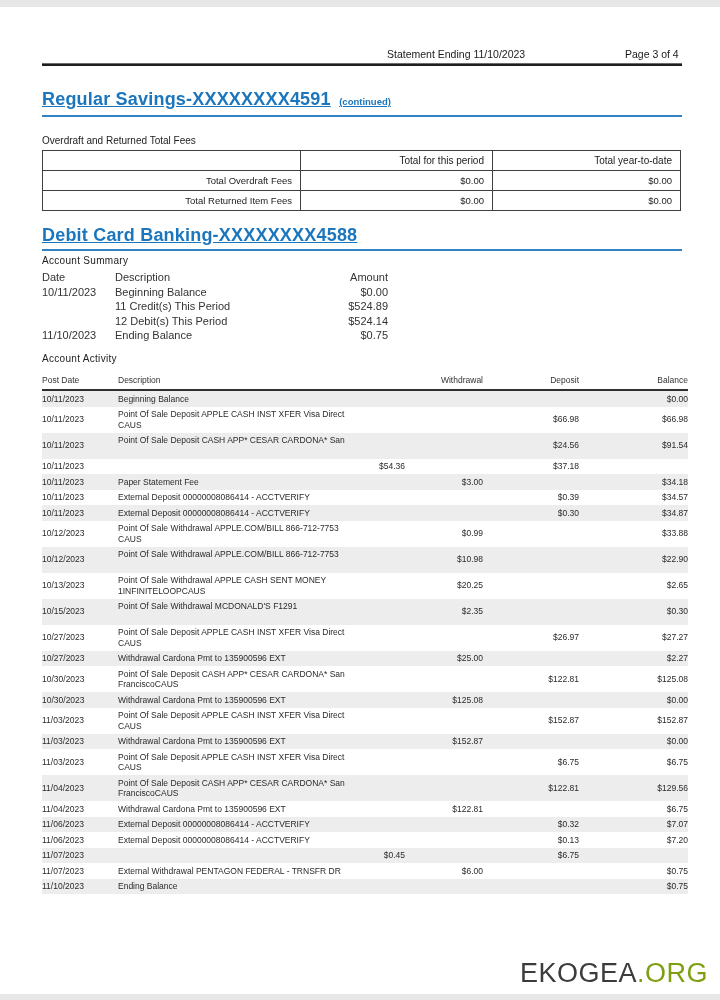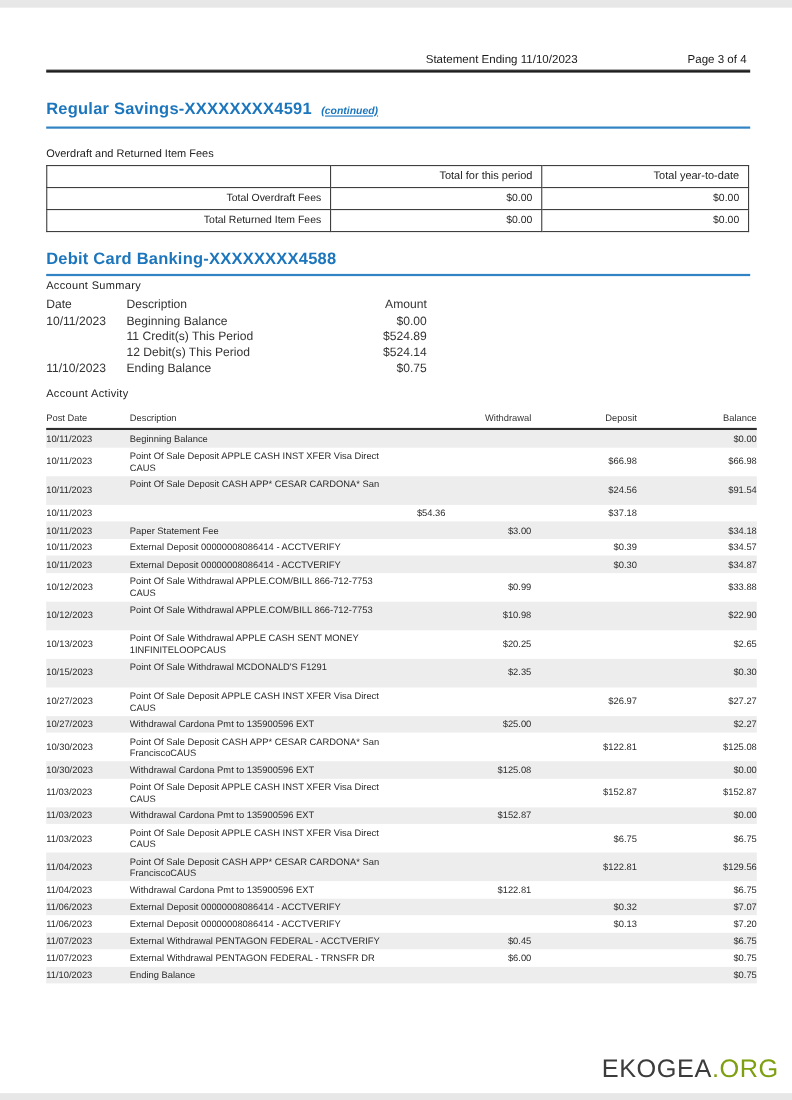--- a/index.html
+++ b/index.html
@@ -26,26 +26,26 @@
   .page-num{position:absolute;top:41px;left:625px;font-size:10.5px;color:#1a1a1a;}
   .header-rule{position:absolute;top:56px;left:42px;width:640px;height:3px;
     background:linear-gradient(#9a9a9a,#1e1e1e 45%);}
   
   .heading{
     position:absolute;left:42px;width:640px;
     border-bottom:2px solid var(--underline-blue);
     padding-bottom:4px;line-height:19px;white-space:nowrap;
   }
   .heading .title{
-    font-size:15px;font-weight:bold;color:var(--heading-blue);
-    letter-spacing:0.2px;
+    font-size:18px;font-weight:bold;color:var(--heading-blue);
+    text-decoration:underline;letter-spacing:0.2px;
   }
   .heading .continued{
     font-size:9.5px;font-weight:bold;color:var(--heading-blue);
-    text-decoration:underline;margin-left:4px;font-style:italic;
+    text-decoration:underline;margin-left:4px;
   }
   .heading-savings{top:83px;}
   .heading-debit{top:219px;}
   
   .fees-label{position:absolute;top:128px;left:42px;font-size:10px;color:#222;}
   .fees-table{
     position:absolute;top:143px;left:42px;width:638px;
     border-collapse:collapse;table-layout:fixed;
     font-size:9.5px;color:#222;
   }
@@ -72,40 +72,40 @@
     border-bottom:2px solid #2f2f2f;color:#333;
   }
   .act-header .num{text-align:right;}
   .act-row{align-items:center;min-height:15.5px;line-height:10.5px;}
   .act-row.shaded{background:var(--row-shade);}
   .act-row .date{align-self:center;}
   .act-row .desc{align-self:stretch;padding:2.5px 6px 2.5px 0;}
   .desc-line{min-height:10.5px;}
   .act-row .num{text-align:right;align-self:center;}
   
-  .brand{position:absolute;top:951px;right:12px;font-size:23px;letter-spacing:0.5px;white-space:nowrap;}
+  .brand{position:absolute;top:951px;right:12px;font-size:27px;letter-spacing:0.5px;white-space:nowrap;}
   .brand .name{color:var(--brand-dark);}
   .brand .suffix{color:var(--brand-green);}
   .bottom-strip{position:absolute;bottom:0;left:0;width:720px;height:6px;background:#e7e7e7;}
 </style>
 </head>
 <body>
 
 <div class="page">
 
   <div class="stmt-ending">Statement Ending 11/10/2023</div>
   <div class="page-num">Page 3 of 4</div>
   <div class="header-rule"></div>
 
   <div class="heading heading-savings">
     <span class="title">Regular Savings-XXXXXXXX4591</span>
     <span class="continued">(continued)</span>
   </div>
 
-  <div class="fees-label">Overdraft and Returned Item Fees</div>
+  <div class="fees-label">Overdraft and Returned Total Fees</div>
   <table class="fees-table">
     <thead>
       <tr>
         <td class="c0"></td>
         <td class="c1">Total for this period</td>
         <td class="c2">Total year-to-date</td>
       </tr>
     </thead>
     <tbody>
         <tr>
@@ -367,23 +367,20 @@
     <div class="date">11/06/2023</div>
     <div class="desc">
             <div class="desc-line">External Deposit 00000008086414 - ACCTVERIFY</div>
           </div>
     <div class="num"></div>
     <div class="num">$0.13</div>
     <div class="num">$7.20</div>
   </div>
         <div class="act-grid act-row shaded">
     <div class="date">11/07/2023</div>
-    <div class="desc">
-            <div class="desc-line">External Withdrawal PENTAGON FEDERAL - ACCTVERIFY</div>
-          </div>
     <div class="num">$0.45</div>
     <div class="num"></div>
     <div class="num">$6.75</div>
   </div>
         <div class="act-grid act-row">
     <div class="date">11/07/2023</div>
     <div class="desc">
             <div class="desc-line">External Withdrawal PENTAGON FEDERAL - TRNSFR DR</div>
           </div>
     <div class="num">$6.00</div>

